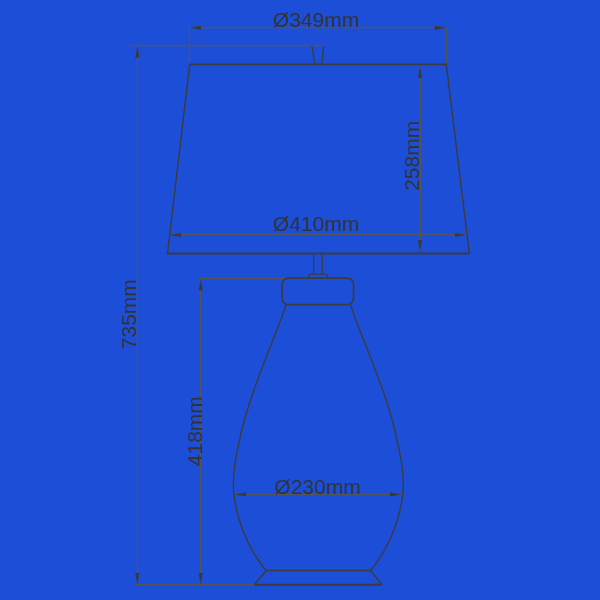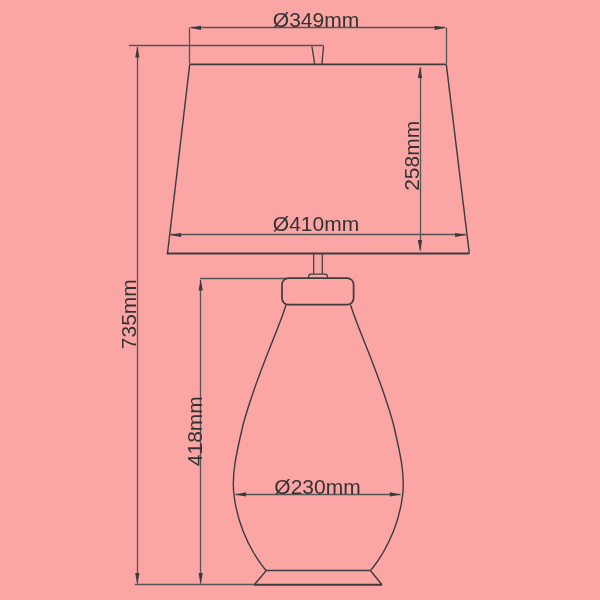--- a/index.html
+++ b/index.html
@@ -1,16 +1,16 @@
 <!DOCTYPE html>
 <html><head>
 <meta charset="utf-8">
 <style>
   html,body{margin:0;padding:0;background:#ffffff;}
-  #page{width:600px;height:600px;position:relative;background:#fca5a5;}
+  #page{width:600px;height:600px;position:relative;background:#1d4ed8;}
   svg{position:absolute;top:0;left:0;}
   text{font-family:"Liberation Sans",sans-serif;fill:#333333;}
 </style>
 </head>
 <body>
 <div id="page">
 <svg width="600" height="600" viewBox="0 0 600 600">
 
   <g stroke="#555555" stroke-width="1.3" fill="none">
 

